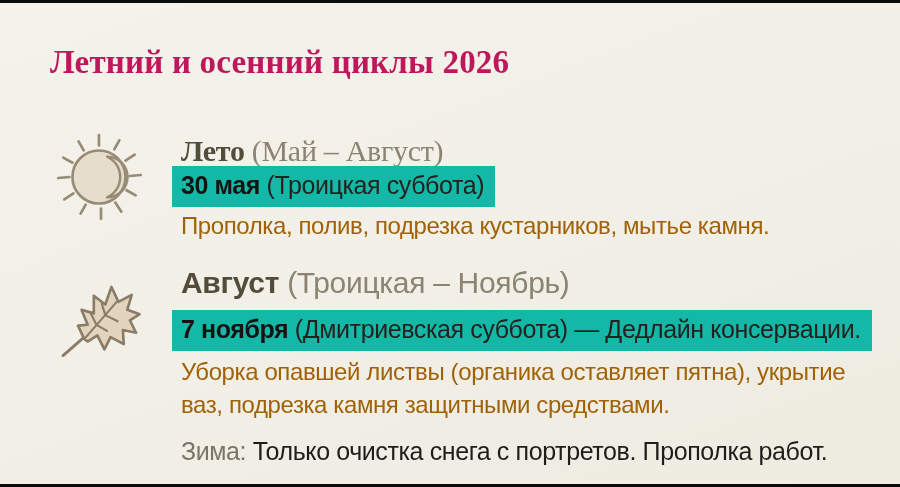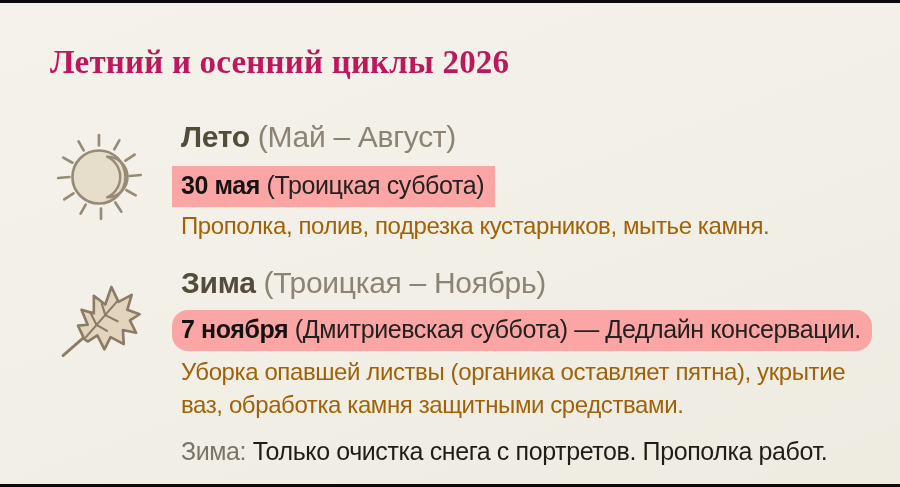--- a/index.html
+++ b/index.html
@@ -24,33 +24,33 @@
 
   .icon-sun { position:absolute; left:50px; top:124px; width:102px; height:106px; }
   .icon-leaf { position:absolute; left:56px; top:272px; width:88px; height:88px; }
 
   .section-heading {
     position:absolute; left:181px;
     font-size:30px; letter-spacing:-0.3px; white-space:nowrap;
   }
   .section-heading .h-name { font-weight:700; color:#534c3a; }
   .section-heading .h-range { font-weight:400; color:#8c8373; }
-  .heading-summer { top:120px; }
+  .heading-summer { top:134px;font-family:Liberation Serif, serif; }
   .heading-autumn { top:266px; }
 
   .date-line {
     position:absolute; left:172px;
-    background:#fca5a5;
+    background:#14b8a6;
     padding:5px 11px 7px 9px;
     font-size:25px; letter-spacing:-0.4px; white-space:nowrap;
     color:#242220;
   }
   .date-line .d-bold { font-weight:700; color:#141311; }
   .date-summer { top:166px; }
-  .date-autumn { top:310px;border-radius:16px; }
+  .date-autumn { top:310px; }
 
   .body-text {
     position:absolute; left:181px;
     font-size:24px; line-height:33px; letter-spacing:-0.4px;
     color:#a16207;
   }
   .body-summer { top:209px; white-space:nowrap; }
   .body-autumn { top:355px; width:692px; }
 
   .winter-line {
@@ -111,22 +111,22 @@
 
 <div class="section-heading heading-summer">
   <span class="h-name">Лето</span><span class="h-range"> (Май – Август)</span>
 </div>
 <div class="date-line date-summer">
   <span class="d-bold">30 мая</span><span> (Троицкая суббота)</span>
 </div>
 <p class="body-text body-summer">Прополка, полив, подрезка кустарников, мытье камня.</p>
 
 <div class="section-heading heading-autumn">
-  <span class="h-name">Зима</span><span class="h-range"> (Троицкая – Ноябрь)</span>
+  <span class="h-name">Август</span><span class="h-range"> (Троицкая – Ноябрь)</span>
 </div>
 <div class="date-line date-autumn">
   <span class="d-bold">7 ноября</span><span> (Дмитриевская суббота) — Дедлайн консервации.</span>
 </div>
-<p class="body-text body-autumn">Уборка опавшей листвы (органика оставляет пятна), укрытие ваз, обработка камня защитными средствами.</p>
+<p class="body-text body-autumn">Уборка опавшей листвы (органика оставляет пятна), укрытие ваз, подрезка камня защитными средствами.</p>
 
 <p class="winter-line">
   <span class="w-label">Зима:</span><span> Только очистка снега с портретов. Прополка работ.</span>
 </p>
 
 </body></html>

